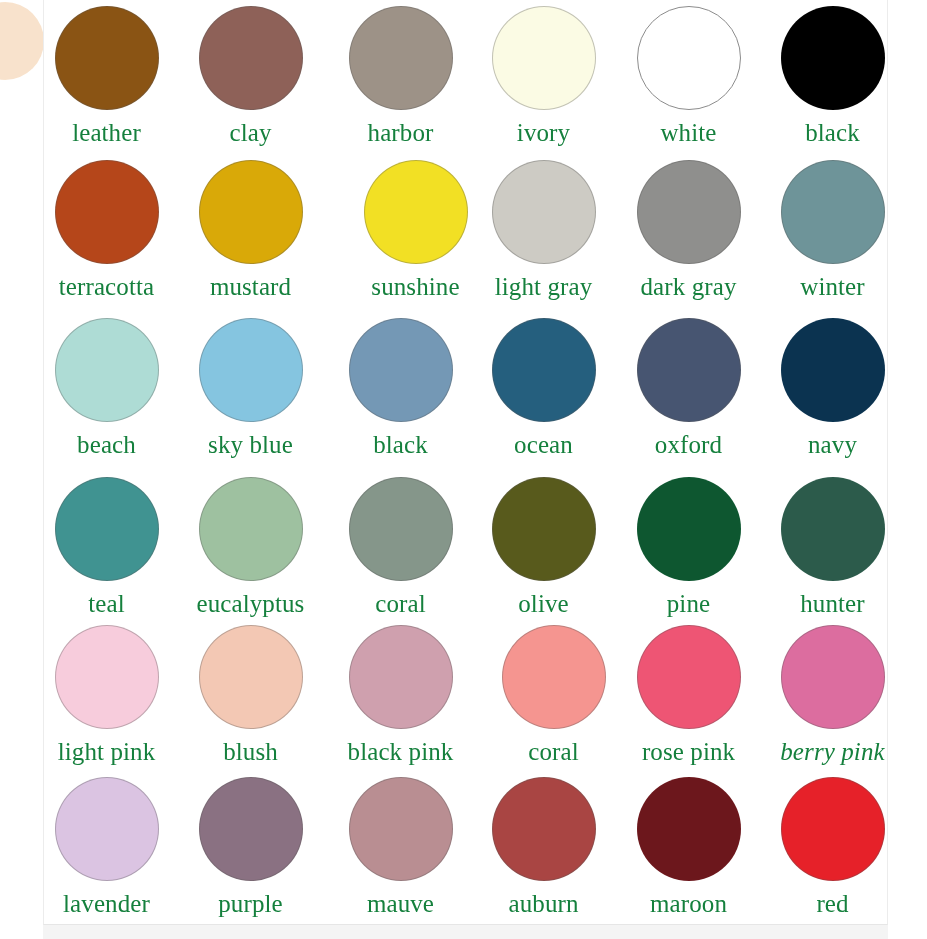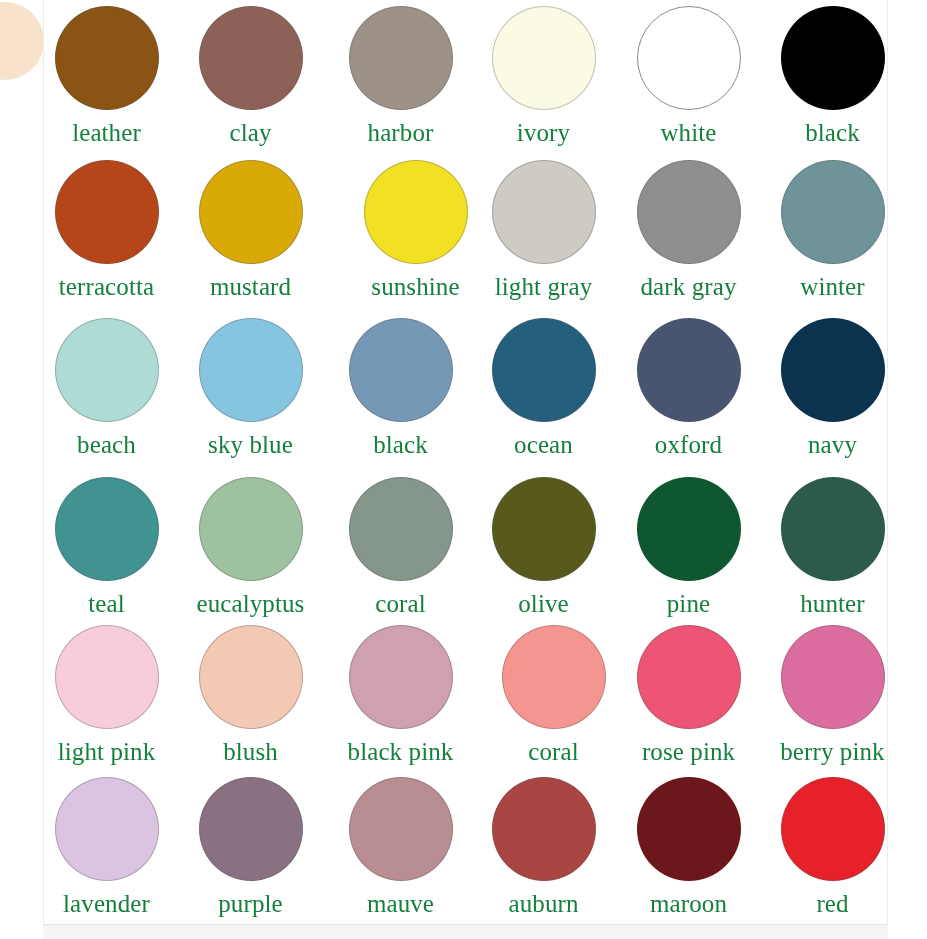--- a/index.html
+++ b/index.html
@@ -219,21 +219,21 @@
           <div class="label">black pink</div>
         </div>
         <div class="swatch" style="left: 437px; top: 625px;">
           <div class="dot" style="background: rgb(245, 149, 144);"></div>
           <div class="label">coral</div>
         </div>
         <div class="swatch" style="left: 572px; top: 625px;">
           <div class="dot" style="background: rgb(238, 85, 116);"></div>
           <div class="label">rose pink</div>
         </div>
-        <div class="swatch" style="left: 716px; top: 625px;">
+        <div class="swatch" style="left: 716px; top: 625px; font-style: italic;">
           <div class="dot" style="background: rgb(220, 109, 159);"></div>
           <div class="label">berry pink</div>
         </div>
         <div class="swatch" style="left: -10px; top: 777px;">
           <div class="dot" style="background: rgb(219, 196, 226);"></div>
           <div class="label">lavender</div>
         </div>
         <div class="swatch" style="left: 134px; top: 777px;">
           <div class="dot" style="background: rgb(138, 113, 130);"></div>
           <div class="label">purple</div>

